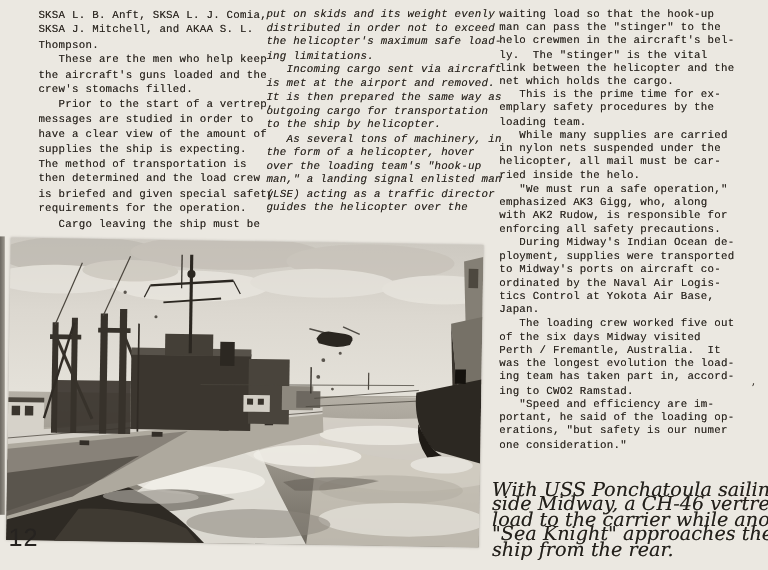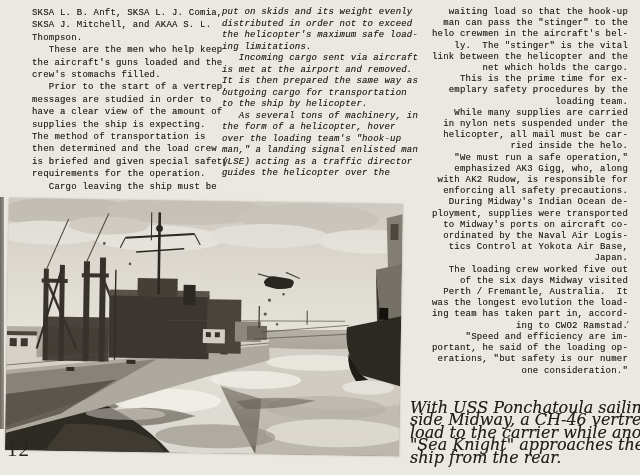--- a/index.html
+++ b/index.html
@@ -10,30 +10,30 @@
   }
   .page{position:absolute;inset:0;}
   .tcol{
     position:absolute;top:7px;
     font-size:9px;color:#2a251f;
     white-space:pre;letter-spacing:.2px;
     text-shadow:0 0 .5px rgba(42,37,31,.55);
   }
   #col1{left:32px;width:196px;line-height:12.4px;}
   #col2{left:222px;width:196px;line-height:11.5px;font-style:italic;}
-  #col3{left:416px;width:212px;line-height:11.2px;text-align:right;}
+  #col3{left:416px;width:212px;line-height:11.2px;}
   .caption{
     position:absolute;left:410px;top:402px;width:220px;
     font-family:"DejaVu Serif",serif;font-style:italic;
     font-size:16px;line-height:12.4px;color:#221f1a;
     white-space:pre;text-shadow:0 0 .4px rgba(34,31,26,.5);
   }
   .pagenum{
     position:absolute;left:7px;top:437px;
-    font-family:Liberation Serif, serif;
+    font-family:Liberation Sans, sans-serif;
     font-size:21px;color:#262320;letter-spacing:1px;
   }
   .photo{
     position:absolute;left:9px;top:198px;width:394px;height:252px;
     transform:rotate(0.9deg);transform-origin:top left;
     box-shadow:0 0 2px rgba(60,55,48,.35);
     background:#d8d4cc;
   }
   .edge-strip{
     position:absolute;left:0;top:197px;width:4px;height:232px;

